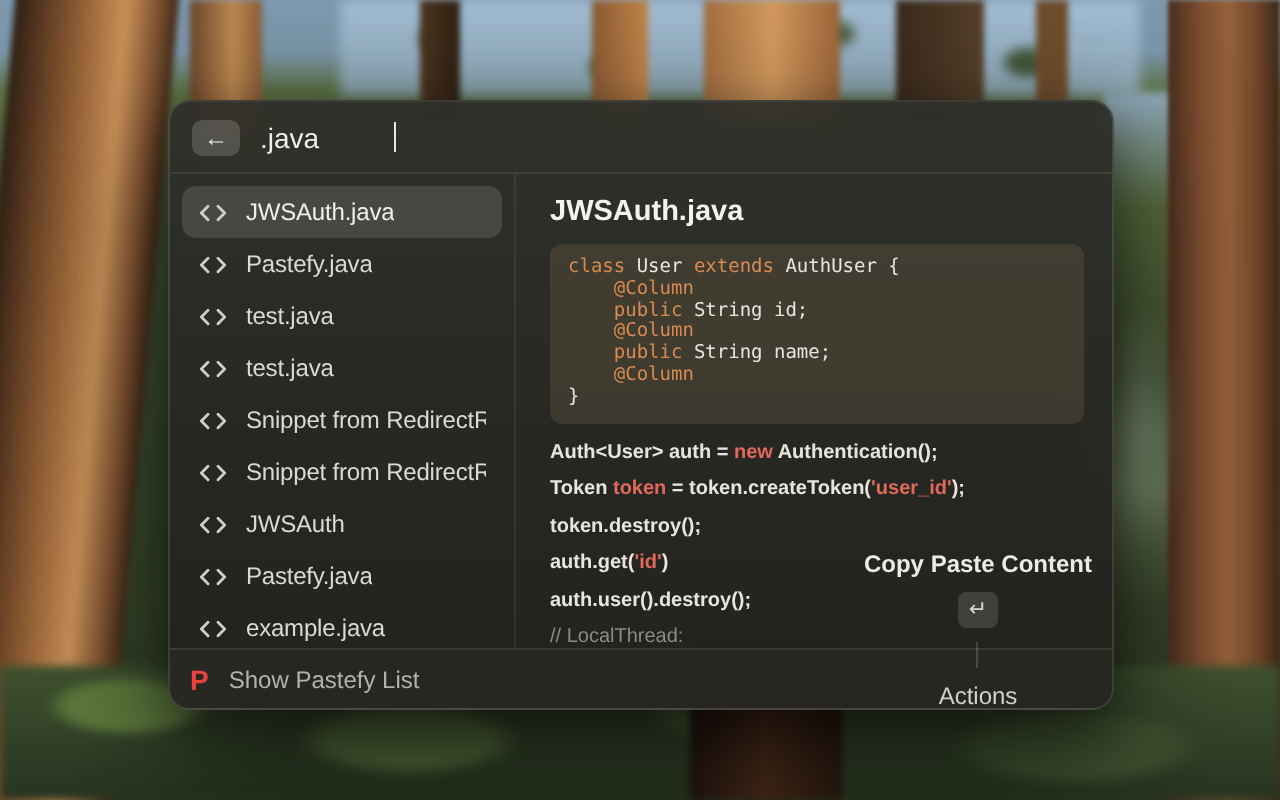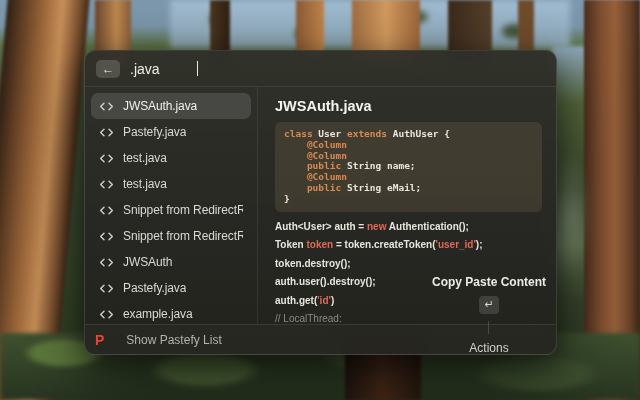--- a/index.html
+++ b/index.html
@@ -67,34 +67,34 @@
     white-space:nowrap; overflow:hidden; cursor:default; }
   .row.sel { background: var(--sel, rgba(255,255,255,.13)); color:#f1efe9; }
   .cicon { width:15px; height:9px; flex:0 0 15px; color:#cfcdc6; }
   .rlabel { overflow:hidden; white-space:nowrap; }
   .vdiv { width:1px; background:rgba(255,255,255,.07); }
 
   .detail { flex:1 1 auto; padding:9px 14px 0 17px; overflow:hidden; }
   .dtitle { font-size:14.5px; font-weight:bold; color:#f4f3f0; margin:2px 0 8px; }
   .codeblock { background:rgba(255,205,145,.10); border-radius:6px; padding:7px 9px;
     font-family:"DejaVu Sans Mono", monospace; font-size:9.5px; line-height:10.8px;
-    font-weight:bold; }
+    font-weight:normal; }
   .codeline { white-space:pre; }
   .statements { margin-top:9px; font-family:Liberation Sans, sans-serif;
     font-size:10px; line-height:11.5px; font-weight:bold; }
   .para { margin-bottom:7px; }
   .tok-p { color:#e8e5de; }
   .tok-k { color:var(--kw,#d98a52); }
   .tok-s { color:var(--str,#e0695a); }
   .tok-c { color:var(--cmt,#8d8b83); font-weight:normal; }
 
   .footer { height:30px; flex:0 0 30px; display:flex; align-items:center; padding:0 10px;
     border-top:1px solid rgba(255,255,255,.09); background:rgba(255,255,255,.02); }
   .plogo { color:var(--logo,#e8423a); font-weight:bold; font-size:14px; }
-  .fleft { margin-left:22px; color:#b4b2ab; font-size:12px; }
+  .fleft { margin-left:10px; color:#b4b2ab; font-size:12px; }
   .fright { margin-left:auto; display:flex; align-items:center; gap:7px;flex-direction:column; }
   .factionmain { color:#ecebe7; font-size:12px; font-weight:bold; }
   .factions { color:#d2d0ca; font-size:12px; }
   .kbd { background:rgba(255,255,255,.13); border-radius:4px; height:18px; min-width:20px;
     padding:0 4px; display:flex; align-items:center; justify-content:center;
     color:#d8d6d0; font-size:11px; }
   .fdiv { width:1px; height:13px; background:rgba(255,255,255,.16); margin:0 2px; }
 </style>
 </head>
 <body>
@@ -185,41 +185,41 @@
             </svg>
             <span class="rlabel">example.java</span>
           </div>
         </div>
       <div class="vdiv"></div>
       <div class="detail">
         <div class="dtitle">JWSAuth.java</div>
         <div class="codeblock" id="codeblock">
             <div class="codeline"><span class="tok-k">class</span><span class="tok-p"> User </span><span class="tok-k">extends</span><span class="tok-p"> AuthUser {</span></div>
             <div class="codeline"><span class="tok-p">    </span><span class="tok-k">@Column</span></div>
+            <div class="codeline"><span class="tok-p">    </span><span class="tok-k">public</span><span class="tok-p"> String id;</span></div>
             <div class="codeline"><span class="tok-p">    </span><span class="tok-k">@Column</span></div>
             <div class="codeline"><span class="tok-p">    </span><span class="tok-k">public</span><span class="tok-p"> String name;</span></div>
             <div class="codeline"><span class="tok-p">    </span><span class="tok-k">@Column</span></div>
-            <div class="codeline"><span class="tok-p">    </span><span class="tok-k">public</span><span class="tok-p"> String eMail;</span></div>
             <div class="codeline"><span class="tok-p">}</span></div>
           </div>
         <div class="statements" id="statements">
             <div class="para">
               <div class="codeline"><span class="tok-p">Auth&lt;User&gt; auth = </span><span class="tok-s">new</span><span class="tok-p"> Authentication();</span></div>
             </div>
             <div class="para">
               <div class="codeline"><span class="tok-p">Token </span><span class="tok-s">token</span><span class="tok-p"> = token.createToken(</span><span class="tok-s">'user_id'</span><span class="tok-p">);</span></div>
             </div>
             <div class="para">
               <div class="codeline"><span class="tok-p">token.destroy();</span></div>
             </div>
             <div class="para">
+              <div class="codeline"><span class="tok-p">auth.get(</span><span class="tok-s">'id'</span><span class="tok-p">)</span></div>
+            </div>
+            <div class="para">
               <div class="codeline"><span class="tok-p">auth.user().destroy();</span></div>
-            </div>
-            <div class="para">
-              <div class="codeline"><span class="tok-p">auth.get(</span><span class="tok-s">'id'</span><span class="tok-p">)</span></div>
             </div>
             <div class="para">
               <div class="codeline"><span class="tok-c">// LocalThread:</span></div>
             </div>
           </div>
       </div>
     </div>
 
     <div class="footer">
       <span class="plogo">P</span>

